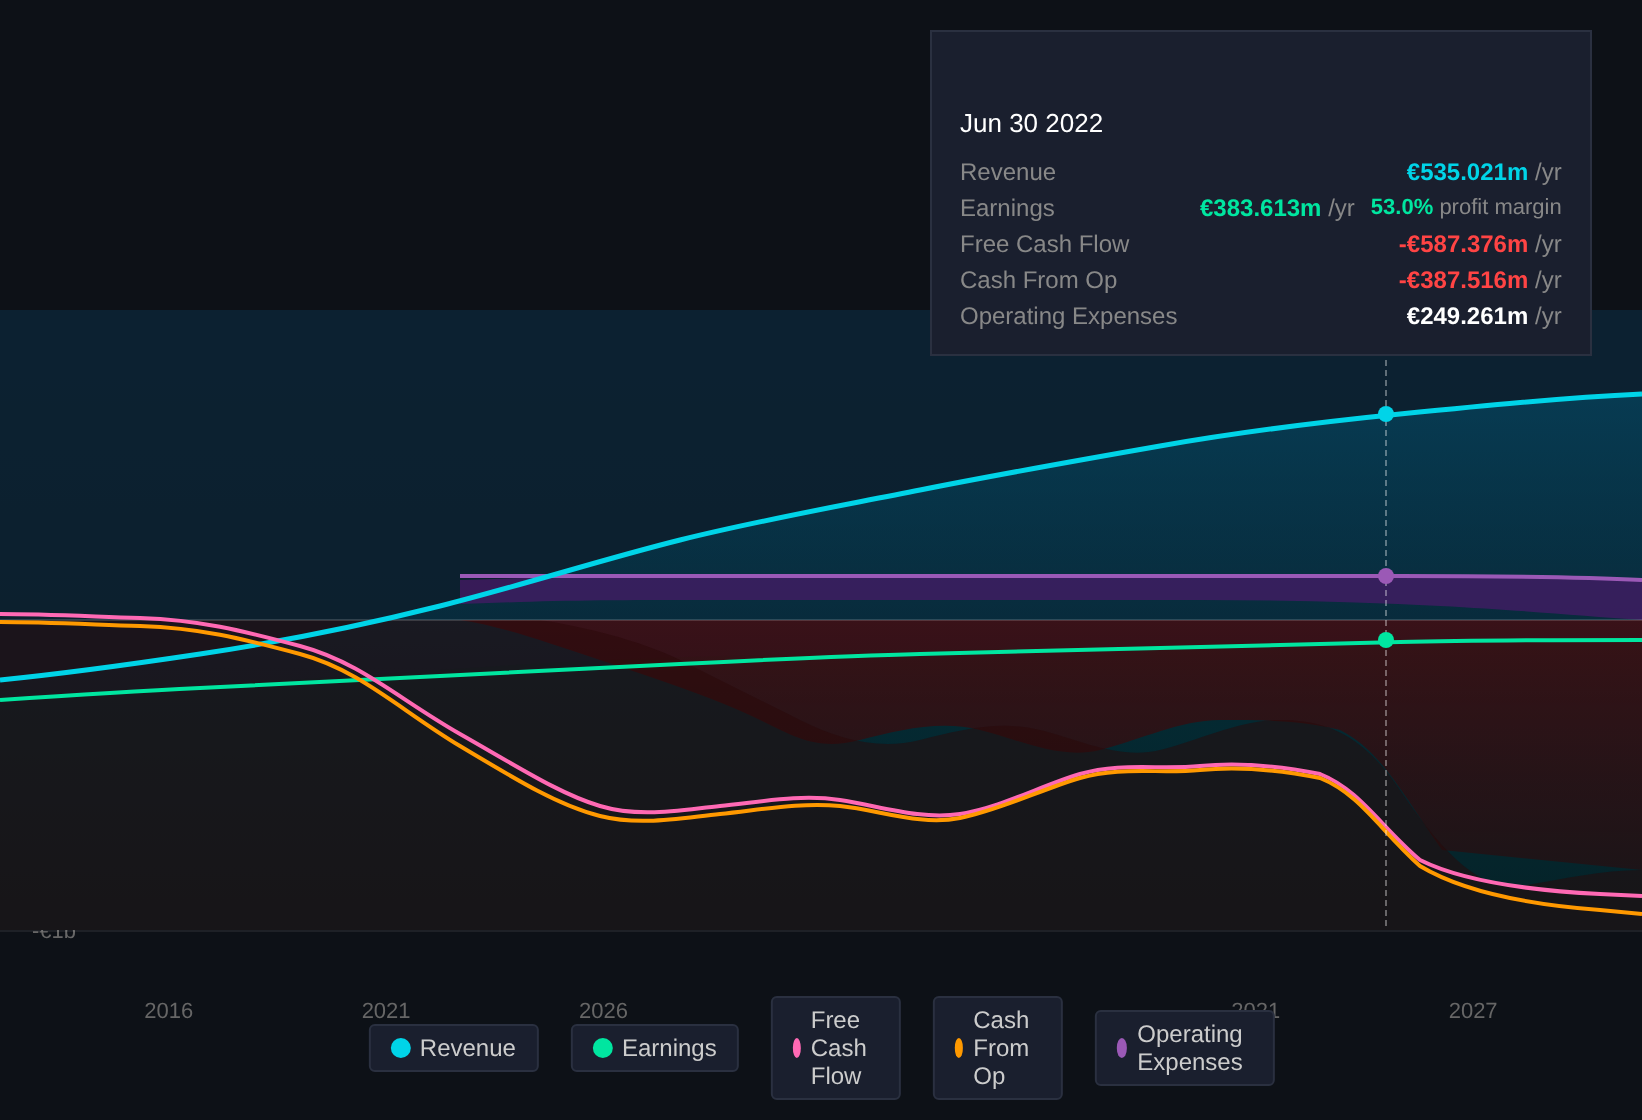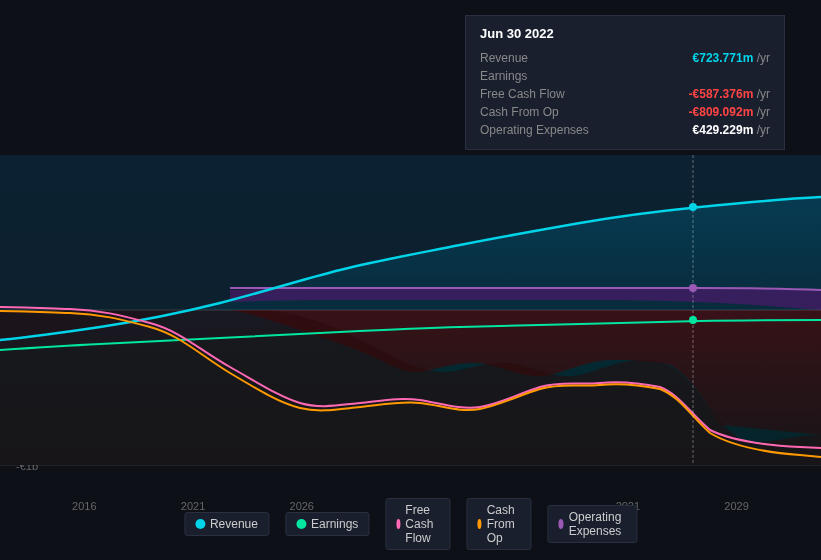--- a/index.html
+++ b/index.html
@@ -26,23 +26,24 @@
       left: 465px;
       background: #1a1f2e;
       border: 1px solid #2a3040;
       padding: 10px 14px;
       min-width: 320px;
       z-index: 10;
     }
 
     .tooltip-date {
       font-size: 13px;
-      font-weight: bold;
+      font-weight: normal;
       color: #ffffff;
       margin-bottom: 8px;
+      margin-top: 28px;
     }
 
     .tooltip-row {
       display: flex;
       justify-content: space-between;
       align-items: center;
       padding: 2px 0;
       font-size: 12px;
     }
 
@@ -206,58 +207,68 @@
     <circle cx="693" cy="133" r="4" fill="#9b59b6"></circle>
   </svg>
 
   <div style="position:absolute; bottom:48px; left:0; right:0; display:flex; justify-content:space-around; padding:4px 30px 0 30px;">
     <span class="x-label">2016</span>
     <span class="x-label">2021</span>
     <span class="x-label">2026</span>
     <span class="x-label">2019</span>
     <span class="x-label">2020</span>
     <span class="x-label">2021</span>
-    <span class="x-label">2029</span>
+    <span class="x-label">2027</span>
   </div>
 
   <div class="tooltip-card">
     <div class="tooltip-date">Jun 30 2022</div>
 
     <div class="tooltip-row">
       <span class="tooltip-label">Revenue</span>
       <span class="tooltip-value cyan">
-        <span>€723.771m</span>
+        <span>€535.021m</span>
         <span style="color:#888;font-weight:normal;">/yr</span>
       </span>
     </div>
 
     <div class="tooltip-row">
       <span class="tooltip-label">Earnings</span>
+      <div style="display:flex;align-items:center;gap:8px;">
+        <span class="tooltip-value green">
+          <span>€383.613m</span>
+          <span style="color:#888;font-weight:normal;">/yr</span>
+        </span>
+        <span style="color:#888;font-size:11px;">
+          <span class="profit-pct">53.0%</span>
+          <span>profit margin</span>
+        </span>
+      </div>
     </div>
 
     <div class="tooltip-row">
       <span class="tooltip-label">Free Cash Flow</span>
       <span class="tooltip-value red">
         <span>-€587.376m</span>
         <span style="color:#888;font-weight:normal;">/yr</span>
       </span>
     </div>
 
     <div class="tooltip-row">
       <span class="tooltip-label">Cash From Op</span>
       <span class="tooltip-value red">
-        <span>-€809.092m</span>
+        <span>-€387.516m</span>
         <span style="color:#888;font-weight:normal;">/yr</span>
       </span>
     </div>
 
     <div class="tooltip-row">
       <span class="tooltip-label">Operating Expenses</span>
       <span class="tooltip-value" style="color:#fff;">
-        <span>€429.229m</span>
+        <span>€249.261m</span>
         <span style="color:#888;font-weight:normal;">/yr</span>
       </span>
     </div>
   </div>
 
   <div class="legend">
     <div class="legend-item">
       <div class="legend-dot dot-cyan"></div>
       <span>Revenue</span>
     </div>

